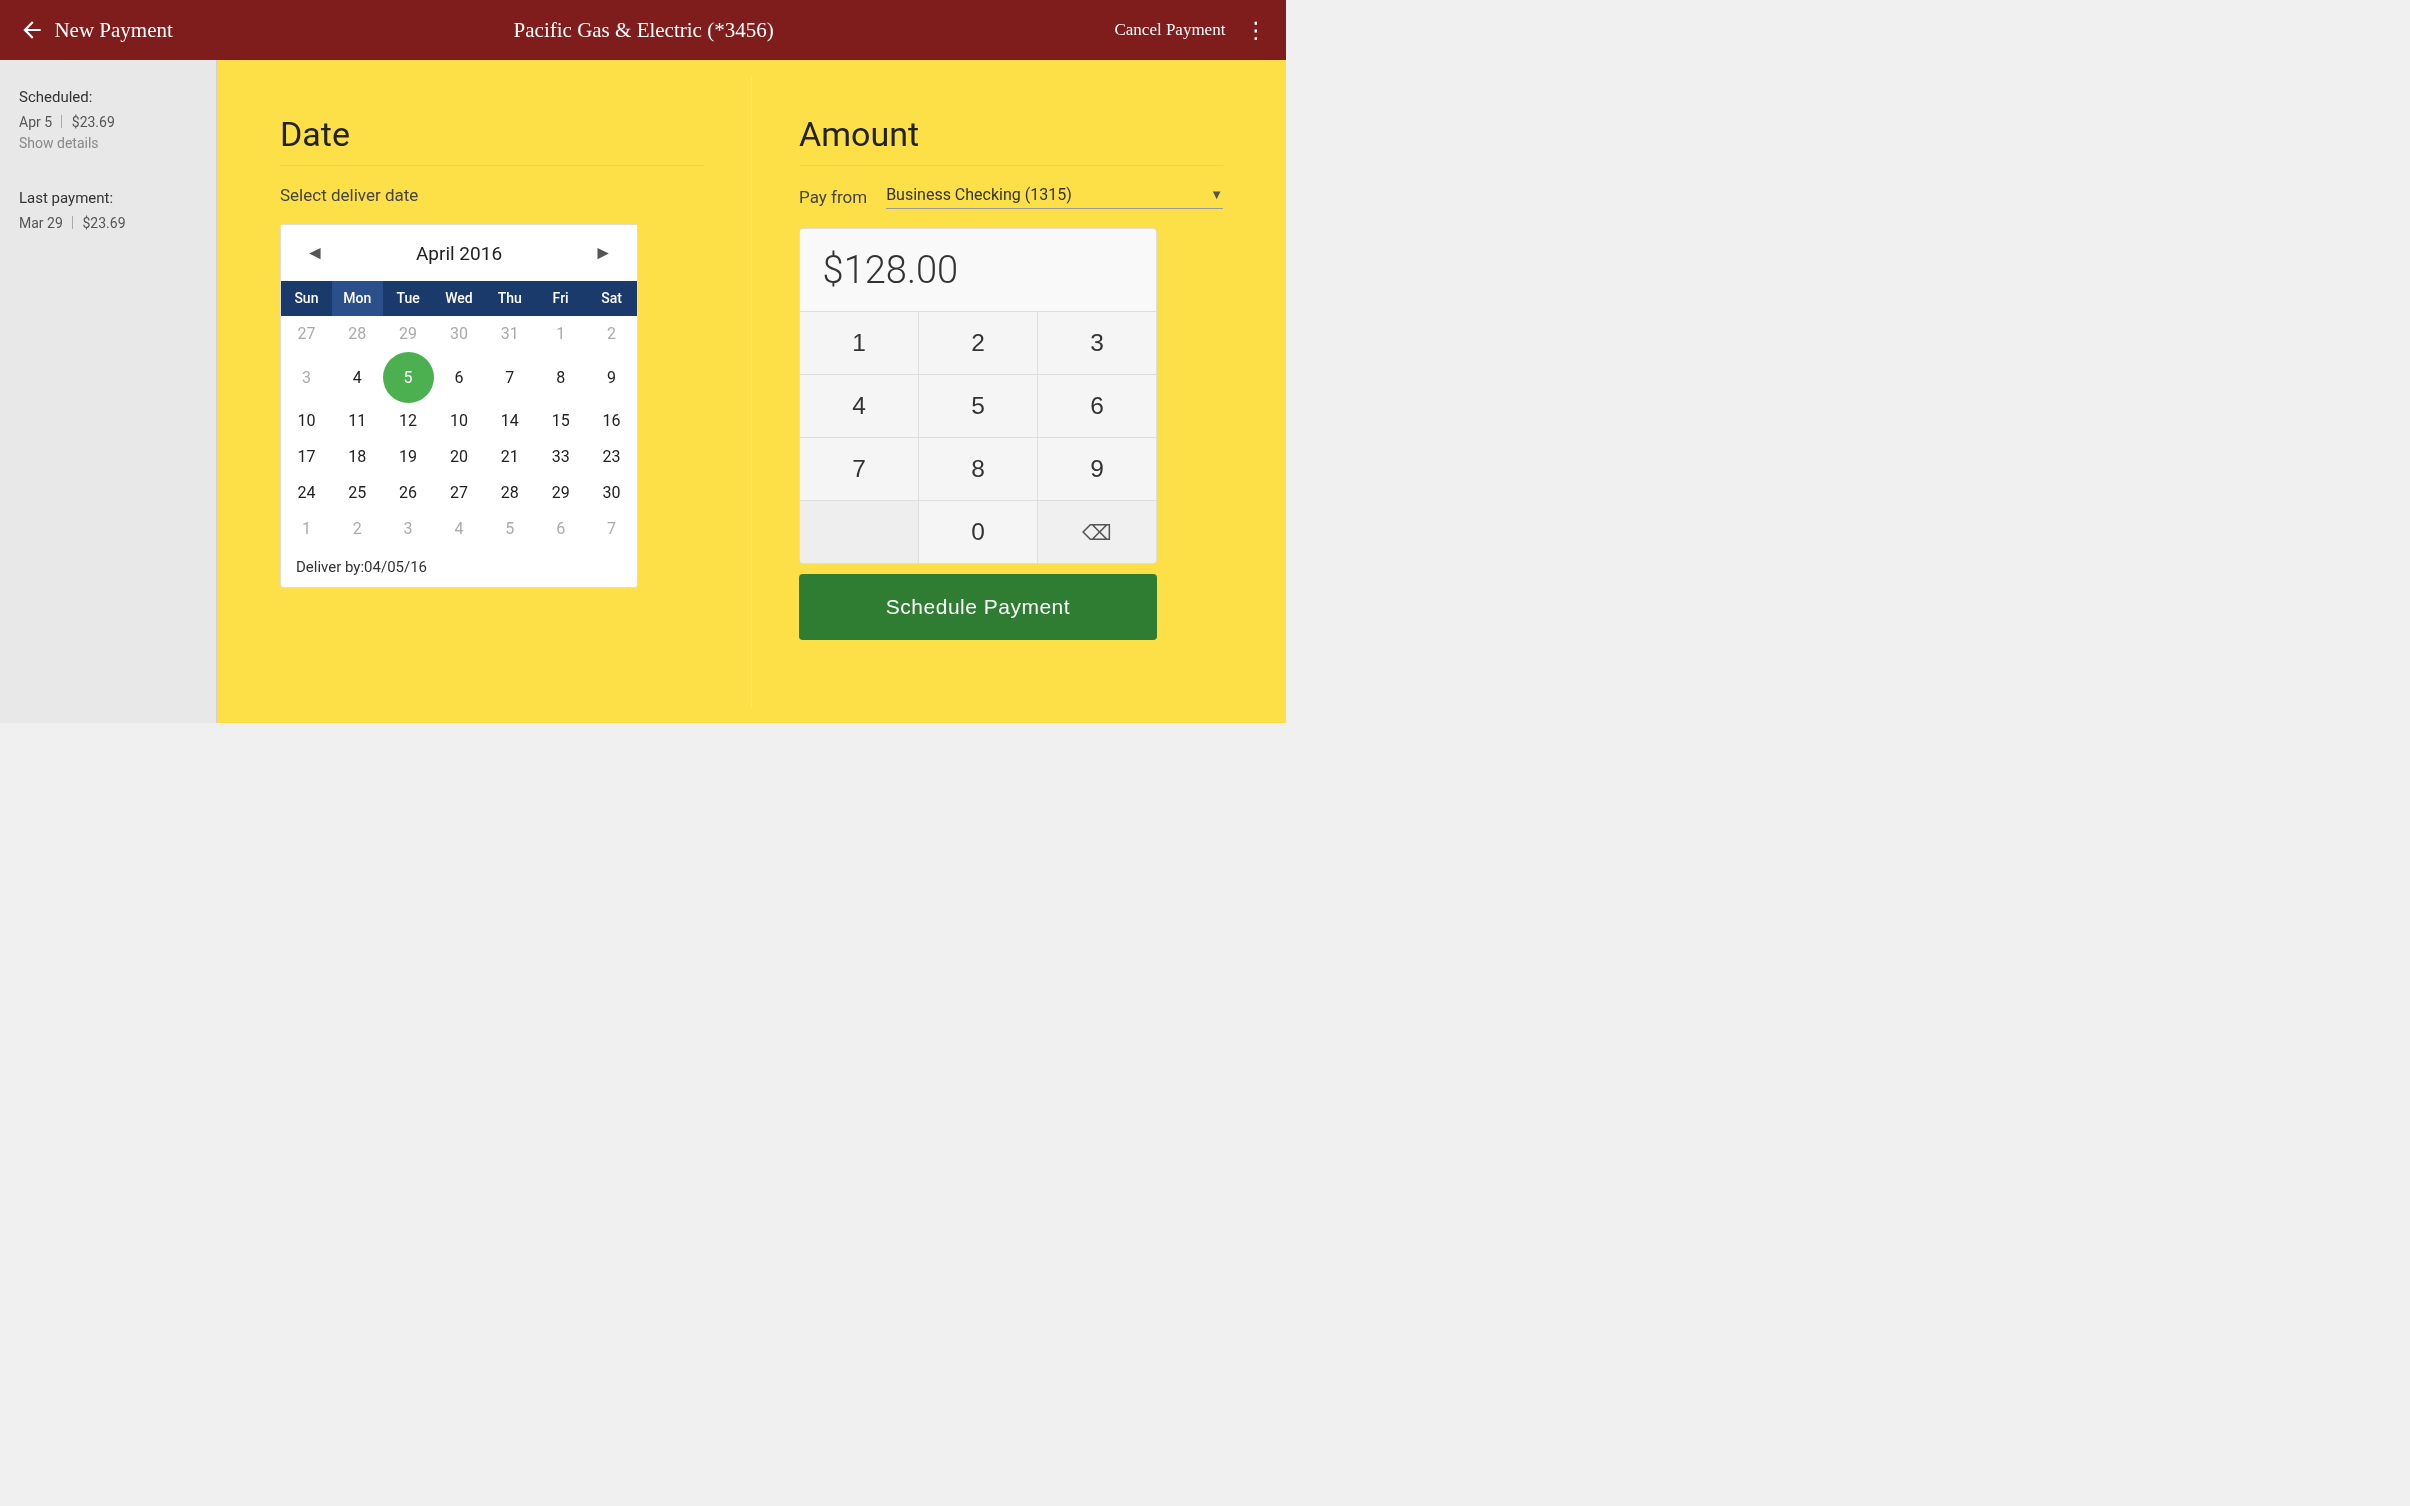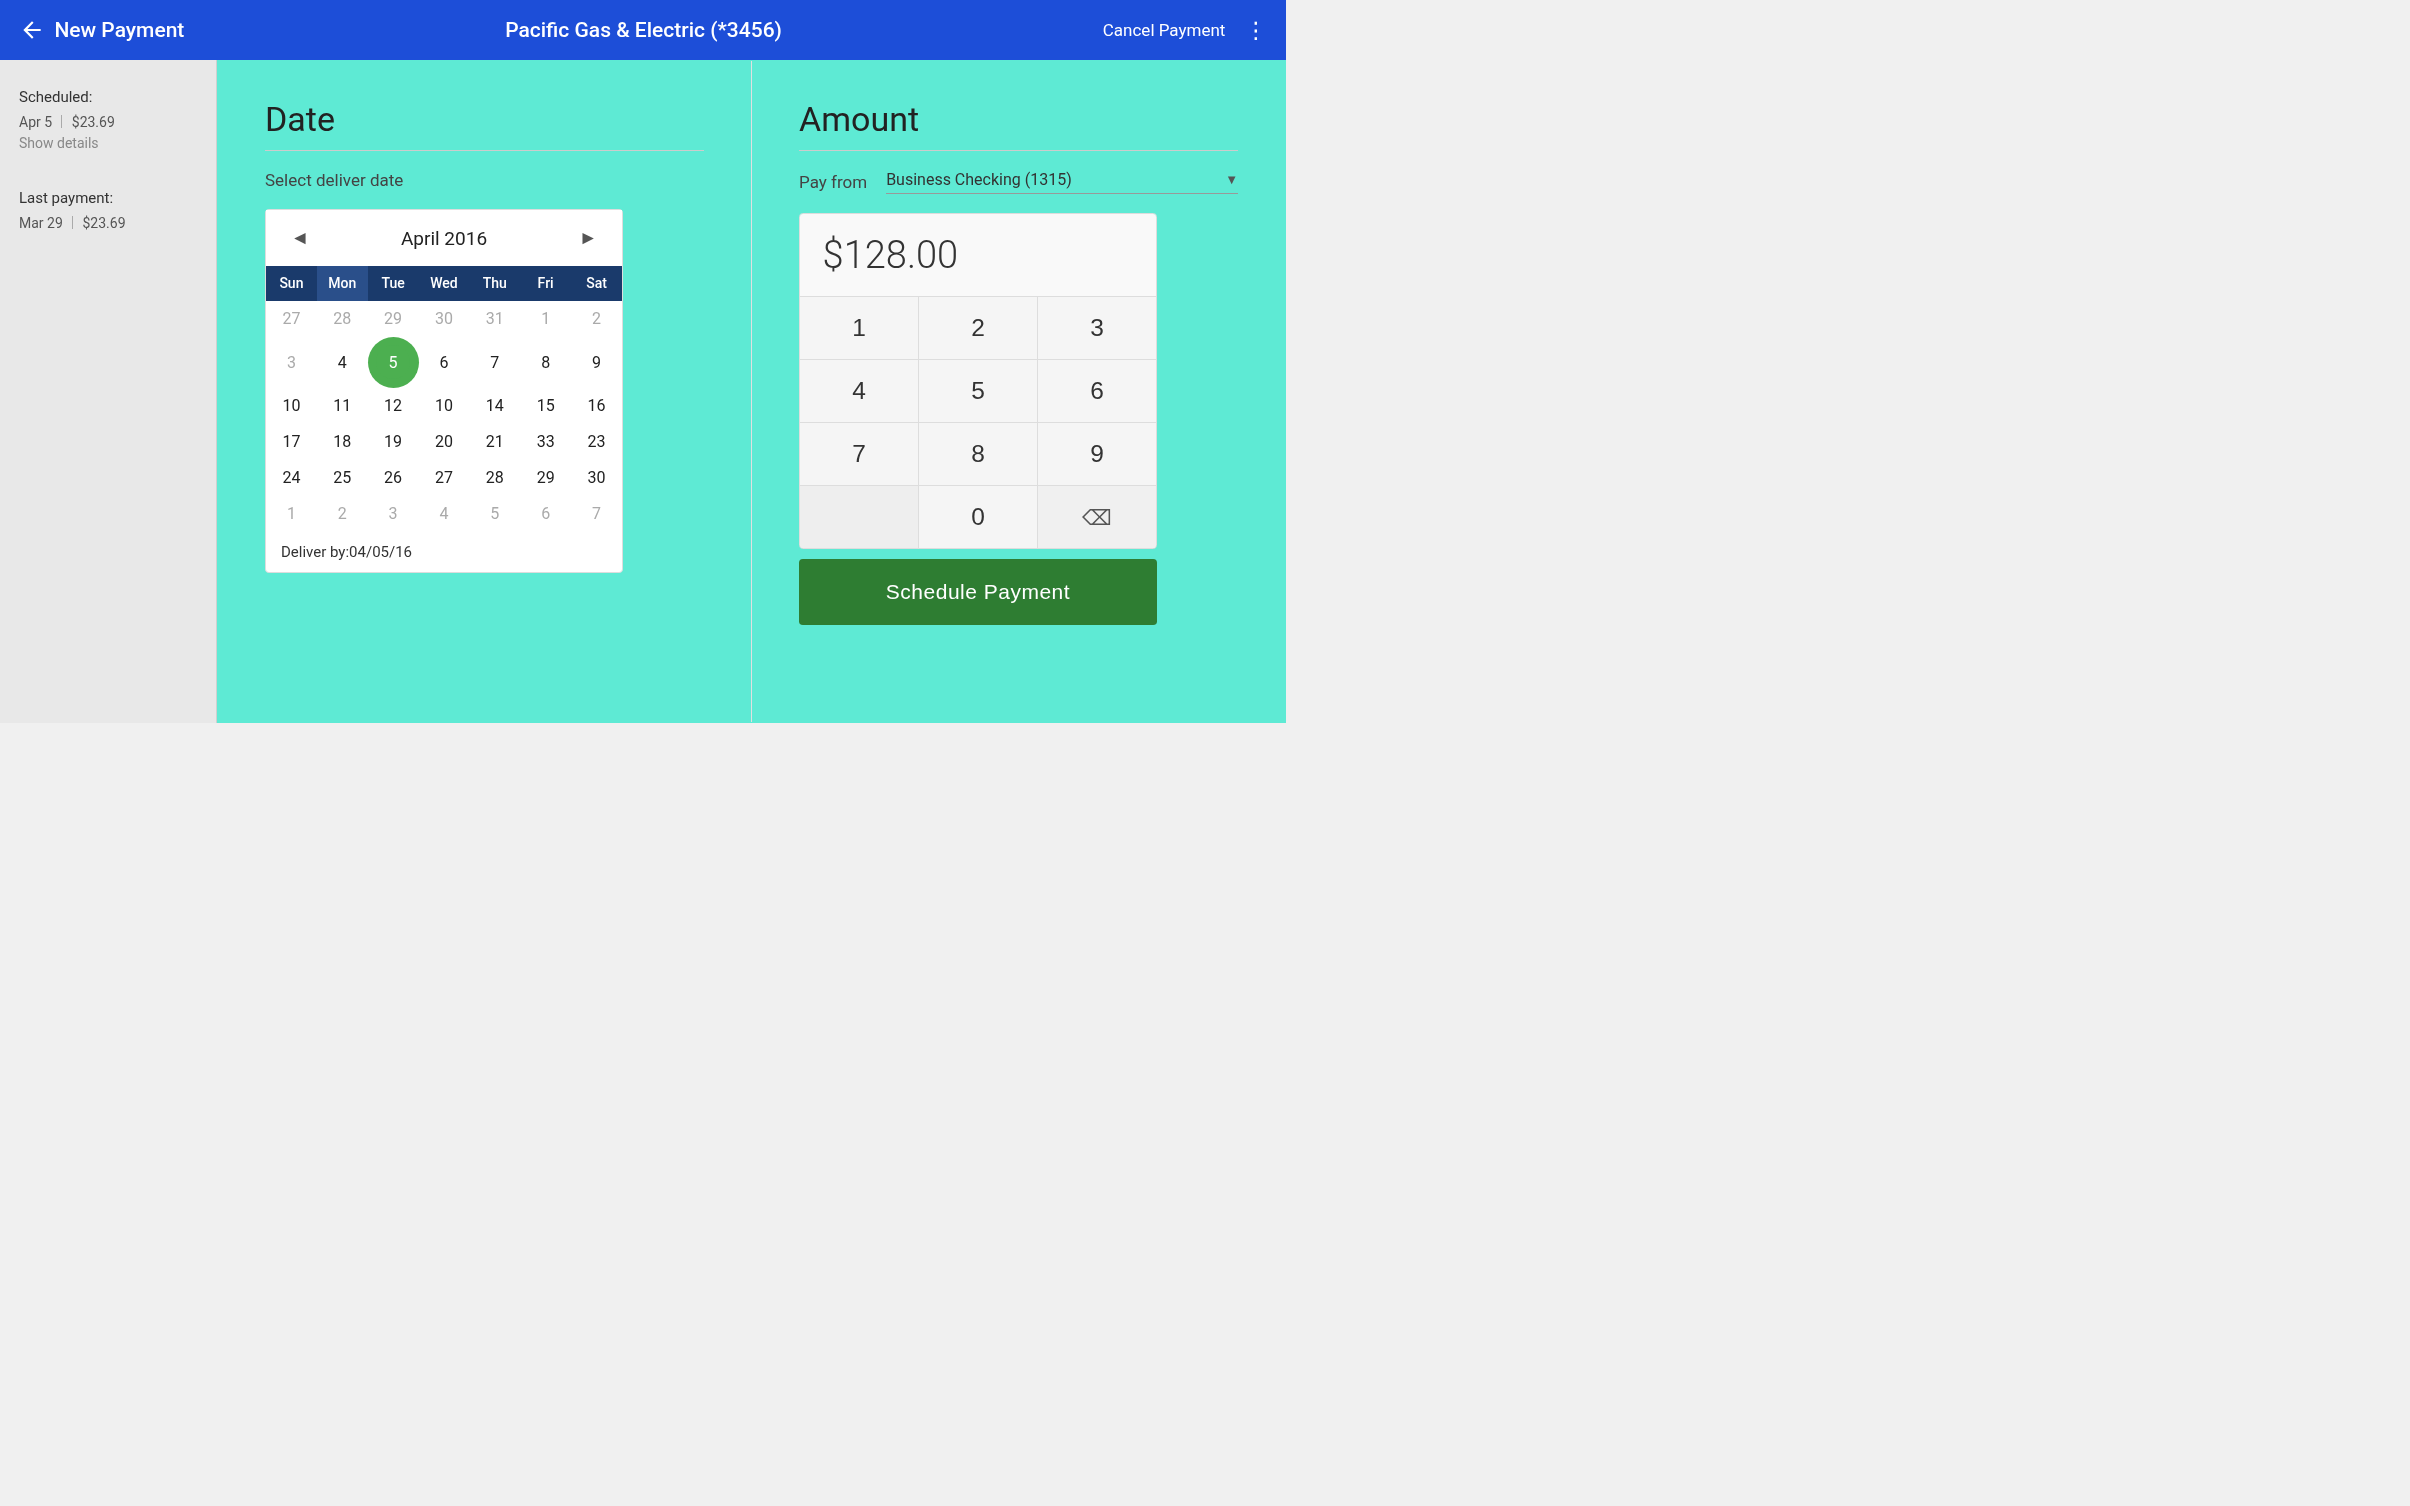--- a/index.html
+++ b/index.html
@@ -1,25 +1,26 @@
 <!DOCTYPE html>
 <html style="font-size:15px"><head>
   <meta charset="utf-8">
   <style>
     * { box-sizing: border-box; margin: 0; padding: 0; }
     body { font-family: 'Roboto', Arial, sans-serif; background: #f0f0f0; width: 1286px; height: 723px; overflow: hidden; }
 
     
     .header {
-      background: #1d4ed8;
+      background: #7f1d1d;
       color: white;
       display: flex;
       align-items: center;
       height: 60px;
       padding: 0 19px;
+      font-family: Liberation Serif, serif;
     }
     .header-back {
       display: flex;
       align-items: center;
       gap: 9.4px;
       font-size: 21px;
       font-weight: 500;
       cursor: pointer;
     }
     .header-back svg { width: 26px; height: 26px; fill: white; }
@@ -55,24 +56,24 @@
     }
     .sidebar-section { margin-bottom: 38px; }
     .sidebar-label { font-size: 15px; color: #333; margin-bottom: 7.5px; }
     .sidebar-value { font-size: 14px; color: #555; display: flex; gap: 9.4px; align-items: center; }
     .sidebar-divider { width: 0.9px; background: #aaa; height: 13px; display: inline-block; }
     .show-details { color: #888; font-size: 14px; margin-top: 5.6px; cursor: pointer; }
 
     
     .content {
       flex: 1;
-      background: #5eead4;
+      background: #fde047;
       display: flex;
       gap: 0;
-      padding: 1px;
+      padding: 16px;
       overflow: hidden;
     }
 
     
     .date-section {
       flex: 1;
       padding: 38px 47px 28px 47px;
       border-right: 0.9px solid #e0e0e0;
     }
     .section-title {

